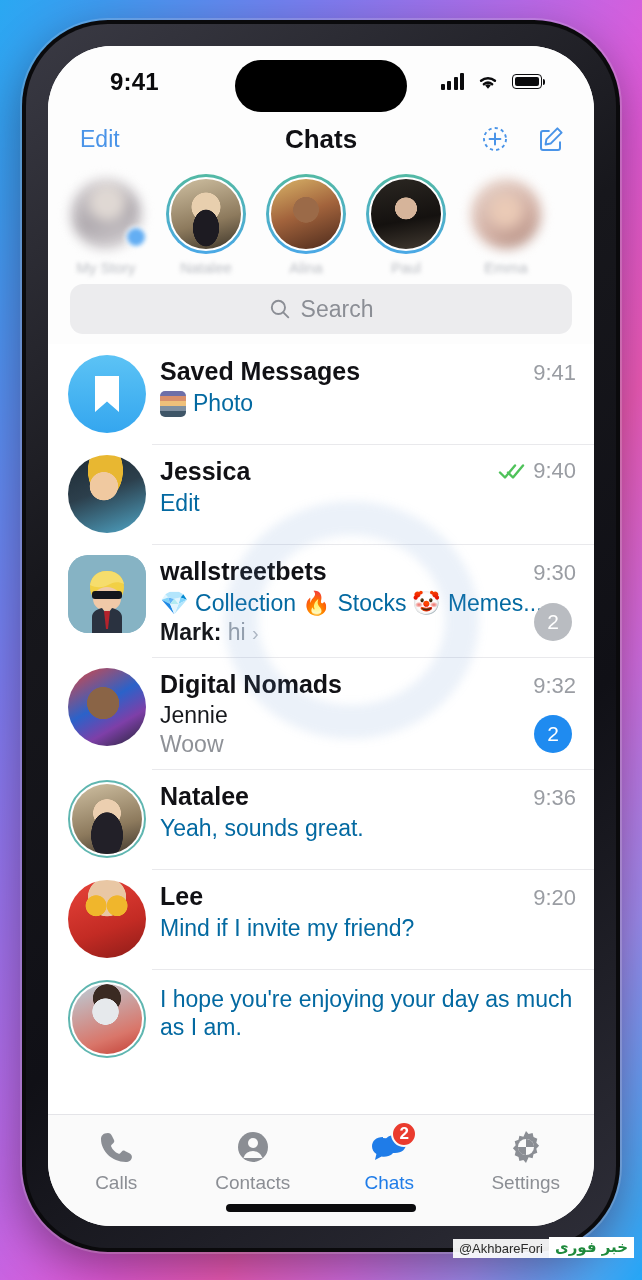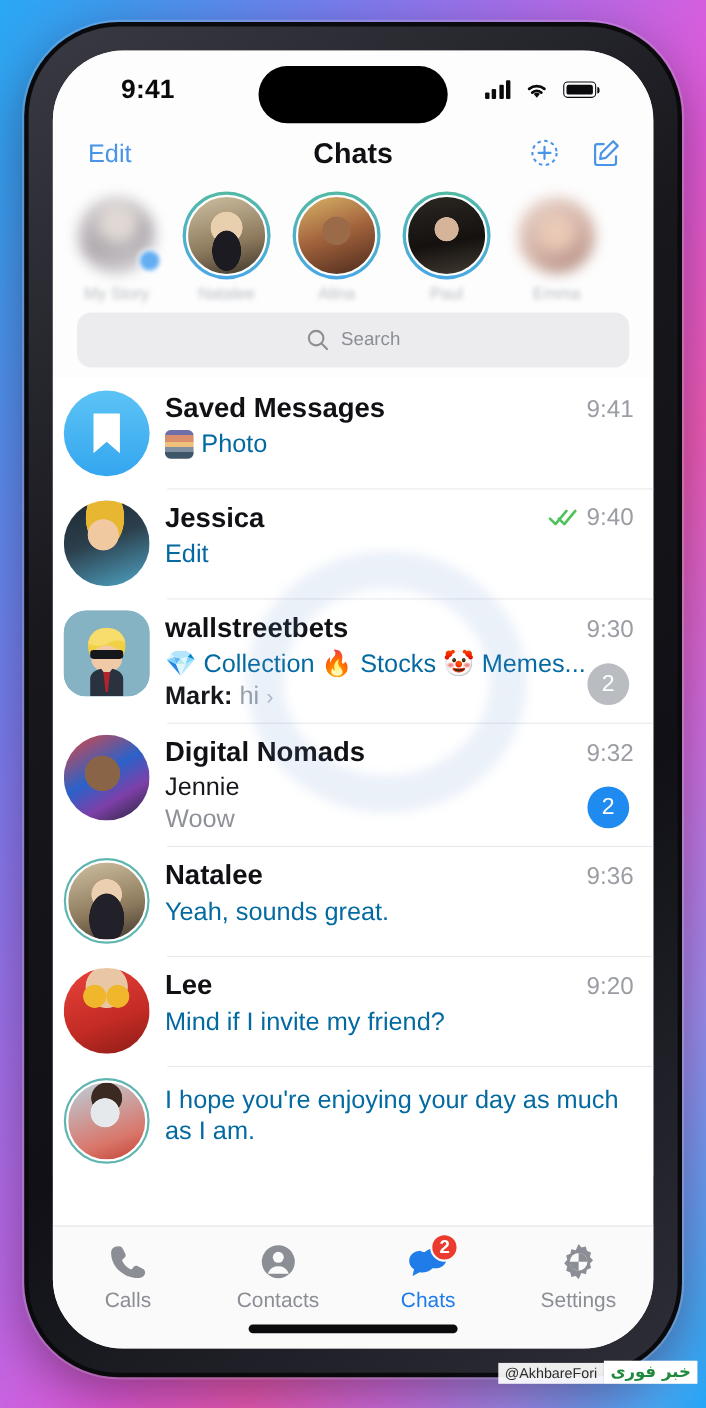--- a/index.html
+++ b/index.html
@@ -118,33 +118,33 @@
       linear-gradient(150deg,#e4ccc0,#c79c8d 60%,#9b6c5d);}
 
   
   .search-wrap{ background:#fdfdfd; padding:2px 22px 10px 22px; }
   .search{
     height:50px;border-radius:13px;background:#ececee;
     display:flex;align-items:center;justify-content:center;gap:10px;
   }
   .search-icon{width:22px;height:22px;color:#8b8e95;}
   .search-icon svg{display:block;width:100%;height:100%;}
-  .search-ph{font-size:17px;color:#8b8e95;}
+  .search-ph{font-size:23px;color:#8b8e95;}
 
   
   .wm-ring{
     position:absolute; left:176px; top:455px; width:255px; height:238px;
     border-radius:50%; border:34px solid rgba(100,150,210,.13);
     filter:blur(5px); z-index:3; pointer-events:none;
   }
 
   
   .chatlist{ position:relative; background:#fff; }
   .row{
-    position:relative; display:flex; padding:11px 18px 11px 10px; min-height:92px;
+    position:relative; display:flex; padding:11px 18px 11px 20px; min-height:92px;
   }
   .row:before{
     content:""; position:absolute; left:104px; right:0; top:0; height:1px;
     background:#e9e9ec;
   }
   .row:first-child:before{ display:none; }
   .avatar{
     width:78px;height:78px;border-radius:50%;flex:0 0 78px;margin-right:14px;
     background-size:cover;background-position:center; position:relative;
   }

